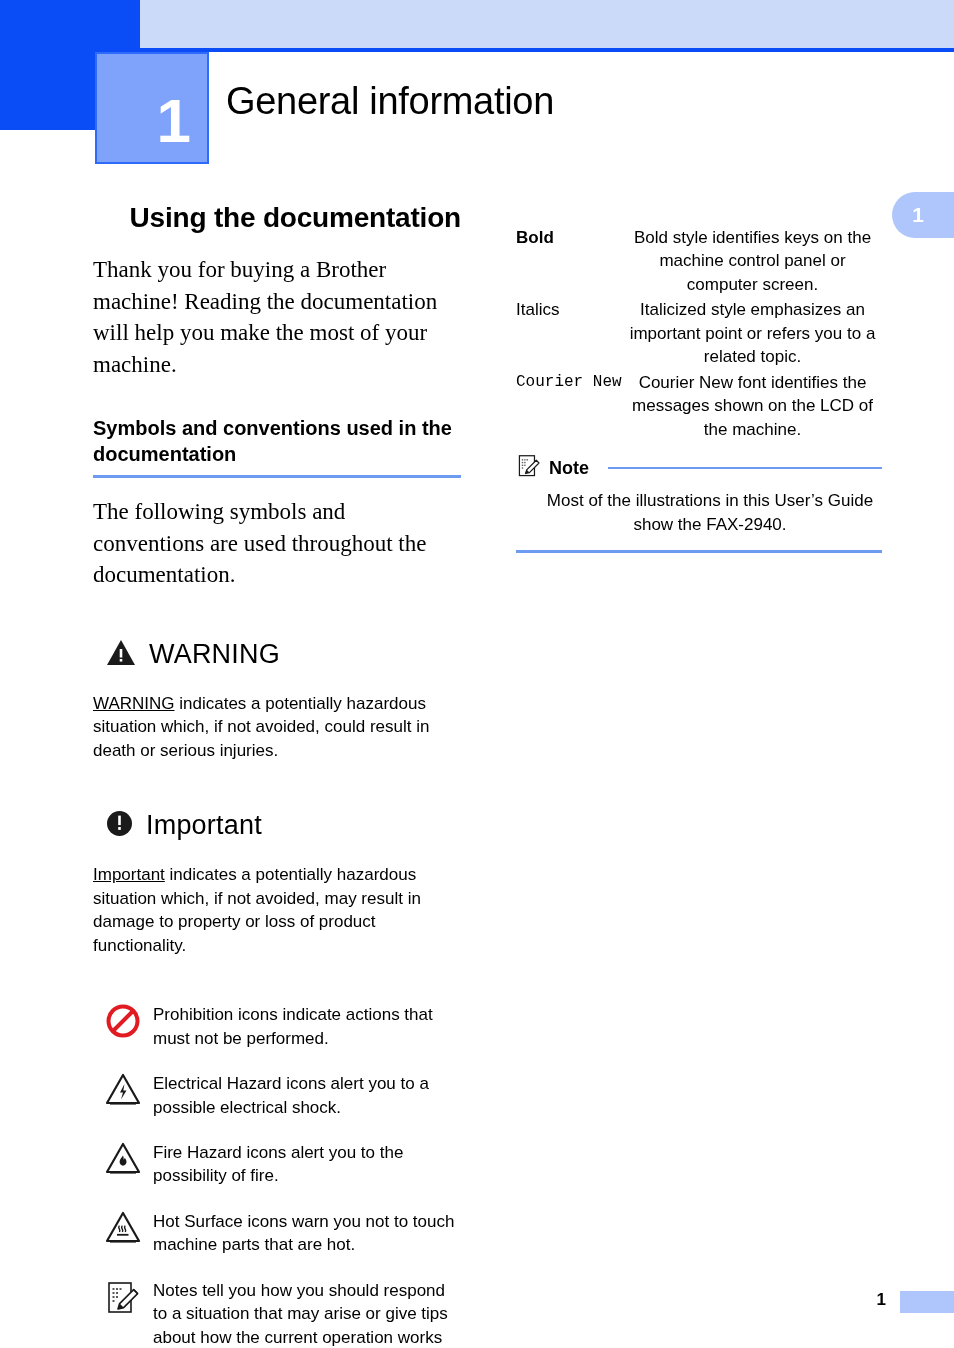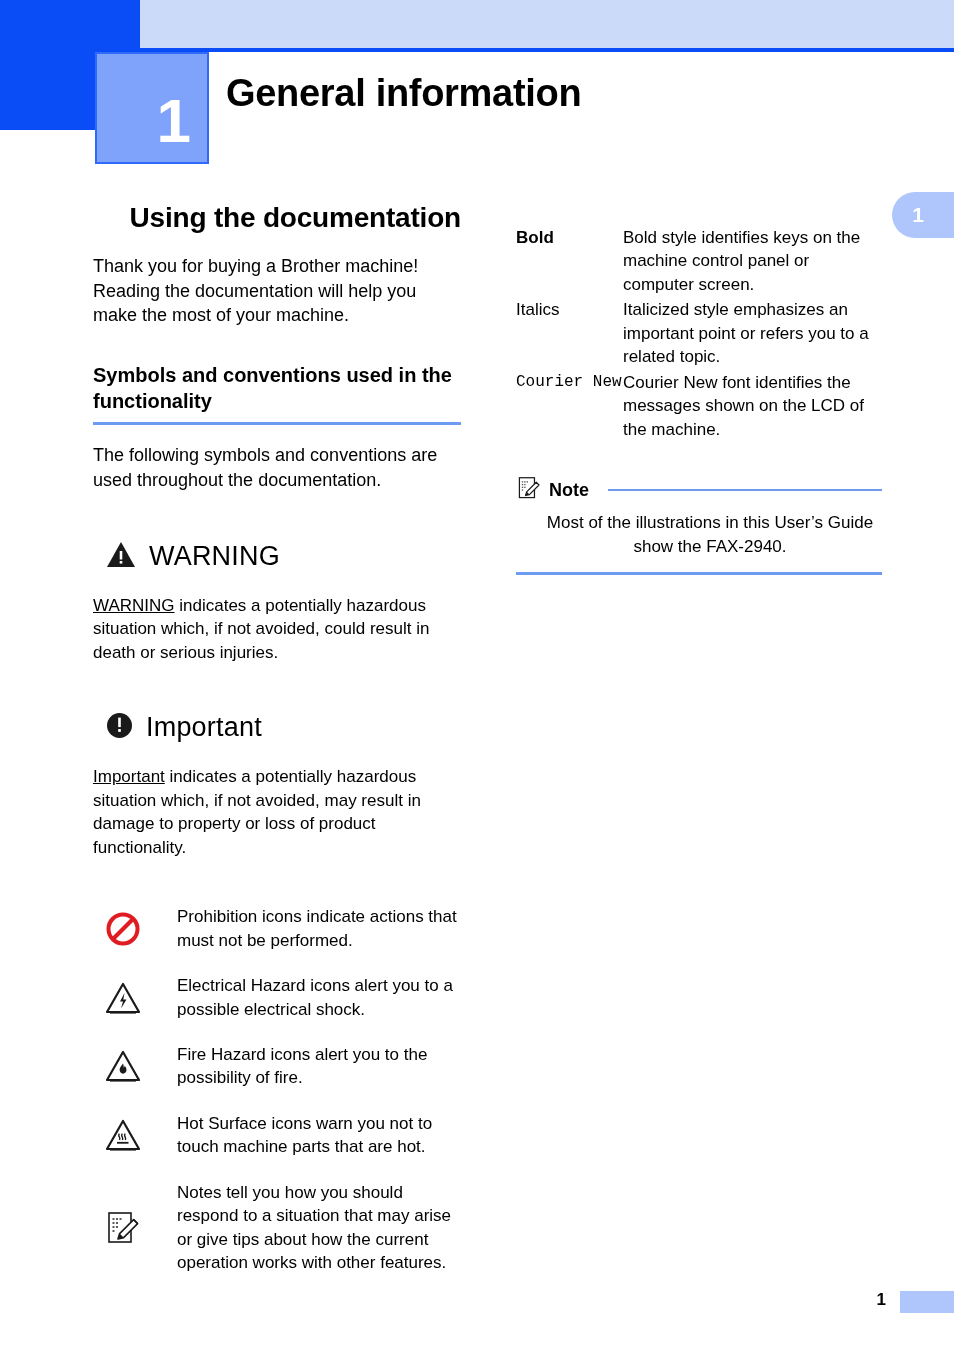--- a/index.html
+++ b/index.html
@@ -46,23 +46,23 @@
   .chapter-num {
     position: absolute;
     right: 16px; bottom: 10px;
     font-size: 62px;
     font-weight: bold;
     color: #ffffff;
     line-height: 1;
   }
   .chapter-title {
     position: absolute;
-    left: 226px; top: 72px;
+    left: 226px; top: 80px;
     font-size: 38px;
-    font-weight: bold;
+    font-weight: normal;
     letter-spacing: -0.3px;
     color: #000000;
   }
 
   
   .edge-tab {
     position: absolute;
     right: 0; top: 192px;
     width: 62px; height: 46px;
     background: #AEC6FB;
@@ -102,23 +102,24 @@
     font-weight: bold;
     line-height: 1.3;
     margin: 34px 0 0 0;
   }
   .blue-rule {
     height: 3px;
     background: #6E9BF2;
     margin: 8px 0 18px 0;
   }
   p.body {
-    font-size: 18px;
+    font-size: 23px;
     line-height: 1.38;
     margin: 0 0 4px 0;
+    font-family: Liberation Serif, serif;
   }
 
   
   .callout {
     display: flex;
     align-items: center;
     gap: 13px;
     margin: 48px 0 22px 13px;
   }
   .callout-label {
@@ -130,23 +131,22 @@
     font-size: 17px;
     line-height: 1.38;
     margin: 0;
   }
   .u { text-decoration: underline; }
 
   
   .icon-rows { margin-top: 46px; }
   .icon-row {
     display: flex;
-    align-items: center;
+    align-items: flex-start;
     margin-bottom: 22px;
-    gap: 24px;
   }
   .icon-cell {
     width: 60px;
     min-width: 60px;
     display: flex;
     justify-content: center;
     align-items: center;
   }
   .icon-text {
     font-size: 17px;
@@ -167,24 +167,25 @@
   .style-key.bold { font-weight: bold; }
   .style-key.italic { }
   .style-key.courier {
     font-family: "Liberation Mono", "DejaVu Sans Mono", monospace;
     font-size: 16px;
   }
   .style-desc {
     font-size: 17px;
     line-height: 1.38;
     flex: 1;
-  }
-
-  
-  .note-box { margin-top: 34px; }
+    text-align: center;
+  }
+
+  
+  .note-box { margin-top: 12px; }
   .note-head {
     display: flex;
     align-items: center;
     gap: 7px;
   }
   .note-title {
     font-size: 18px;
     font-weight: bold;
   }
   .note-head-rule {
@@ -234,21 +235,21 @@
 <div class="edge-tab">
   <span>1</span>
 </div>
 
 <div class="col-left">
 
   <h1 class="sec">Using the documentation</h1>
 
   <p class="body">Thank you for buying a Brother machine! Reading the documentation will help you make the most of your machine.</p>
 
-  <h2 class="sub">Symbols and conventions used in the functionality</h2>
+  <h2 class="sub">Symbols and conventions used in the documentation</h2>
   <div class="blue-rule"></div>
 
   <p class="body">The following symbols and conventions are used throughout the documentation.</p>
 
   <div class="callout">
     <span>
       <svg width="30" height="27" viewBox="0 0 30 27" aria-hidden="true">
         <path d="M15 1 L29 26 L1 26 Z" fill="#1A1A1A"></path>
         <rect x="13.7" y="10" width="2.6" height="8.5" fill="#ffffff"></rect>
         <rect x="13.7" y="20" width="2.6" height="2.6" fill="#ffffff"></rect>

